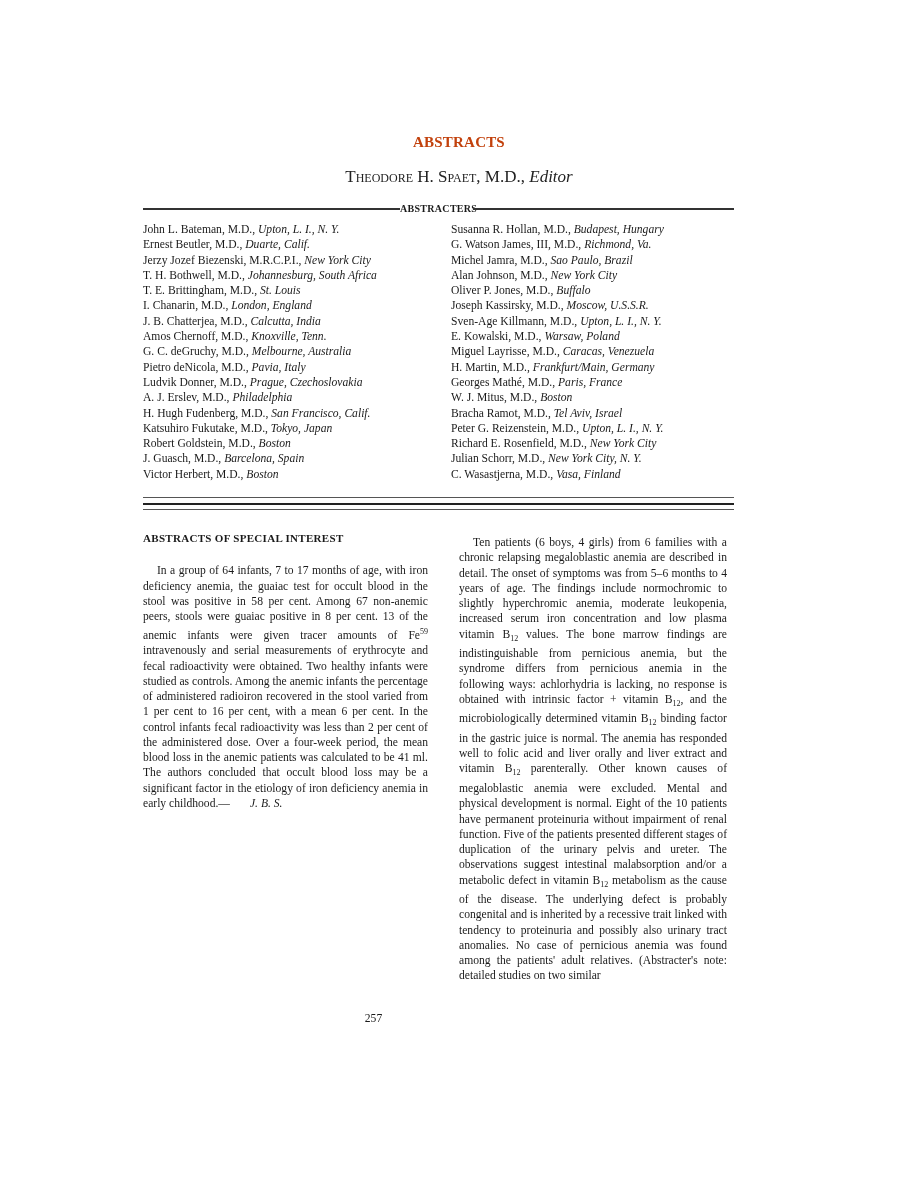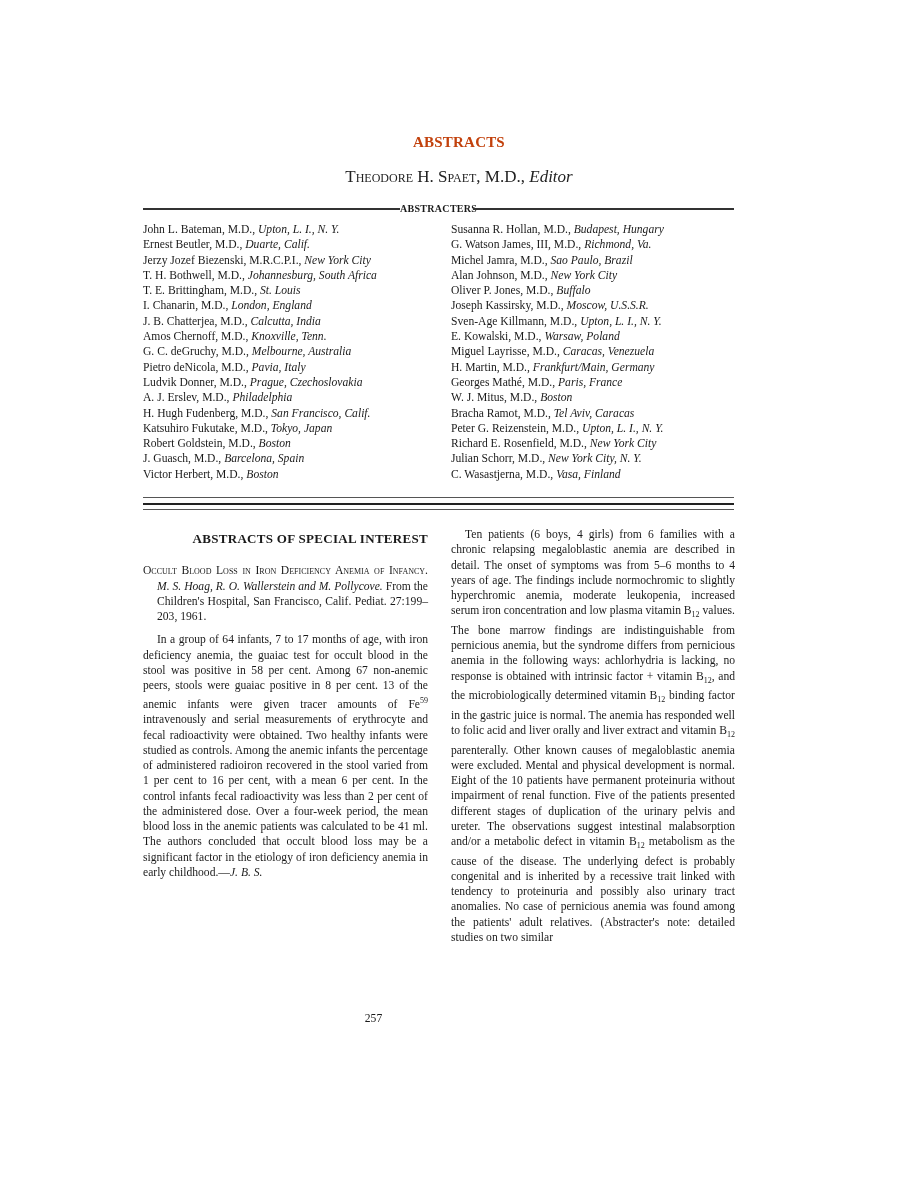--- a/index.html
+++ b/index.html
@@ -47,31 +47,31 @@
     .triple-rule.r3 { top: 509px; height: 1px; background: #555; }
 
     .col {
       position: absolute; top: 527px; width: 285px;
       font-size: 11.6px; line-height: 15.25px; text-align: justify;
     }
     .col.left { left: 143px; }
     .col.right { left: 451px; width: 284px; }
 
     .section-heading {
-      font-weight: bold; font-size: 13px; letter-spacing: 0.3px;
-      margin: 4px 0 17px 0; text-align: right;
+      font-weight: bold; font-size: 11px; letter-spacing: 0.3px;
+      margin: 4px 0 17px 0; text-align: left;
     }
     .abstract-title {
       text-indent: -14px; padding-left: 14px; margin: 0 0 8px 0;
     }
     .abstract-title .ttl { font-variant: small-caps; }
     .abstract-title .auth { font-style: italic; }
     .abstract-body { text-indent: 14px; margin: 0 0 20px 0; }
-    .abstract-body .sig { font-style: italic; }
-    .right-body { text-indent: 14px; margin: 0; }
+    .abstract-body .sig { font-style: italic; margin-left: 20px; }
+    .right-body { text-indent: 14px; margin: 8px; }
 
     .page-number {
       position: absolute; left: 0; width: 747px; top: 1012px;
       text-align: center; font-size: 11.6px;
     }
   </style>
 </head>
 <body>
 
 <div class="page-title">ABSTRACTS</div>
@@ -111,37 +111,34 @@
     <div><span>Michel Jamra, M.D., </span><span class="loc">Sao Paulo, Brazil</span></div>
     <div><span>Alan Johnson, M.D., </span><span class="loc">New York City</span></div>
     <div><span>Oliver P. Jones, M.D., </span><span class="loc">Buffalo</span></div>
     <div><span>Joseph Kassirsky, M.D., </span><span class="loc">Moscow, U.S.S.R.</span></div>
     <div><span>Sven-Age Killmann, M.D., </span><span class="loc">Upton, L. I., N. Y.</span></div>
     <div><span>E. Kowalski, M.D., </span><span class="loc">Warsaw, Poland</span></div>
     <div><span>Miguel Layrisse, M.D., </span><span class="loc">Caracas, Venezuela</span></div>
     <div><span>H. Martin, M.D., </span><span class="loc">Frankfurt/Main, Germany</span></div>
     <div><span>Georges Mathé, M.D., </span><span class="loc">Paris, France</span></div>
     <div><span>W. J. Mitus, M.D., </span><span class="loc">Boston</span></div>
-    <div><span>Bracha Ramot, M.D., </span><span class="loc">Tel Aviv, Caracas</span></div>
+    <div><span>Bracha Ramot, M.D., </span><span class="loc">Tel Aviv, Israel</span></div>
     <div><span>Peter G. Reizenstein, M.D., </span><span class="loc">Upton, L. I., N. Y.</span></div>
     <div><span>Richard E. Rosenfield, M.D., </span><span class="loc">New York City</span></div>
     <div><span>Julian Schorr, M.D., </span><span class="loc">New York City, N. Y.</span></div>
     <div><span>C. Wasastjerna, M.D., </span><span class="loc">Vasa, Finland</span></div>
   </div>
 
 <div class="triple-rule r1"></div>
 <div class="triple-rule r2"></div>
 <div class="triple-rule r3"></div>
 
 <div class="col left">
   <div class="section-heading">ABSTRACTS OF SPECIAL INTEREST</div>
 
-  <div class="abstract-title">
-    <span class="ttl">Occult Blood Loss in Iron Deficiency Anemia of Infancy.</span><span class="auth"> M. S. Hoag, R. O. Wallerstein and M. Pollycove.</span><span> From the Children's Hospital, San Francisco, Calif. Pediat. 27:199–203, 1961.</span>
-  </div>
   <div class="abstract-body">
     <span>In a group of 64 infants, 7 to 17 months of age, with iron deficiency anemia, the guaiac test for occult blood in the stool was positive in 58 per cent. Among 67 non-anemic peers, stools were guaiac positive in 8 per cent. 13 of the anemic infants were given tracer amounts of Fe</span><sup style="font-size:8px;">59</sup><span> intravenously and serial measurements of erythrocyte and fecal radioactivity were obtained. Two healthy infants were studied as controls. Among the anemic infants the percentage of administered radioiron recovered in the stool varied from 1 per cent to 16 per cent, with a mean 6 per cent. In the control infants fecal radioactivity was less than 2 per cent of the administered dose. Over a four-week period, the mean blood loss in the anemic patients was calculated to be 41 ml. The authors concluded that occult blood loss may be a significant factor in the etiology of iron deficiency anemia in early childhood.—</span><span class="sig">J. B. S.</span>
   </div>
 
 </div>
 
 <div class="col right">
   <div class="right-body">
     <span>Ten patients (6 boys, 4 girls) from 6 families with a chronic relapsing megaloblastic anemia are described in detail. The onset of symptoms was from 5–6 months to 4 years of age. The findings include normochromic to slightly hyperchromic anemia, moderate leukopenia, increased serum iron concentration and low plasma vitamin B</span><sub style="font-size:8px;">12</sub><span> values. The bone marrow findings are indistinguishable from pernicious anemia, but the syndrome differs from pernicious anemia in the following ways: achlorhydria is lacking, no response is obtained with intrinsic factor + vitamin B</span><sub style="font-size:8px;">12</sub><span>, and the microbiologically determined vitamin B</span><sub style="font-size:8px;">12</sub><span> binding factor in the gastric juice is normal. The anemia has responded well to folic acid and liver orally and liver extract and vitamin B</span><sub style="font-size:8px;">12</sub><span> parenterally. Other known causes of megaloblastic anemia were excluded. Mental and physical development is normal. Eight of the 10 patients have permanent proteinuria without impairment of renal function. Five of the patients presented different stages of duplication of the urinary pelvis and ureter. The observations suggest intestinal malabsorption and/or a metabolic defect in vitamin B</span><sub style="font-size:8px;">12</sub><span> metabolism as the cause of the disease. The underlying defect is probably congenital and is inherited by a recessive trait linked with tendency to proteinuria and possibly also urinary tract anomalies. No case of pernicious anemia was found among the patients' adult relatives. (Abstracter's note: detailed studies on two similar</span>
   </div>

